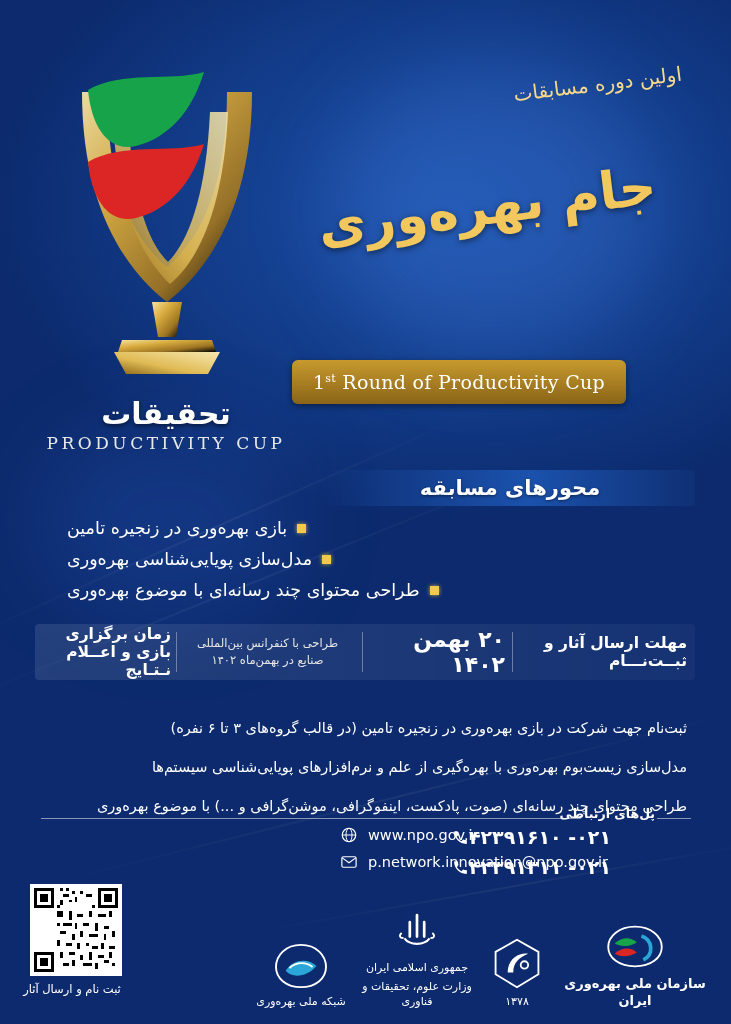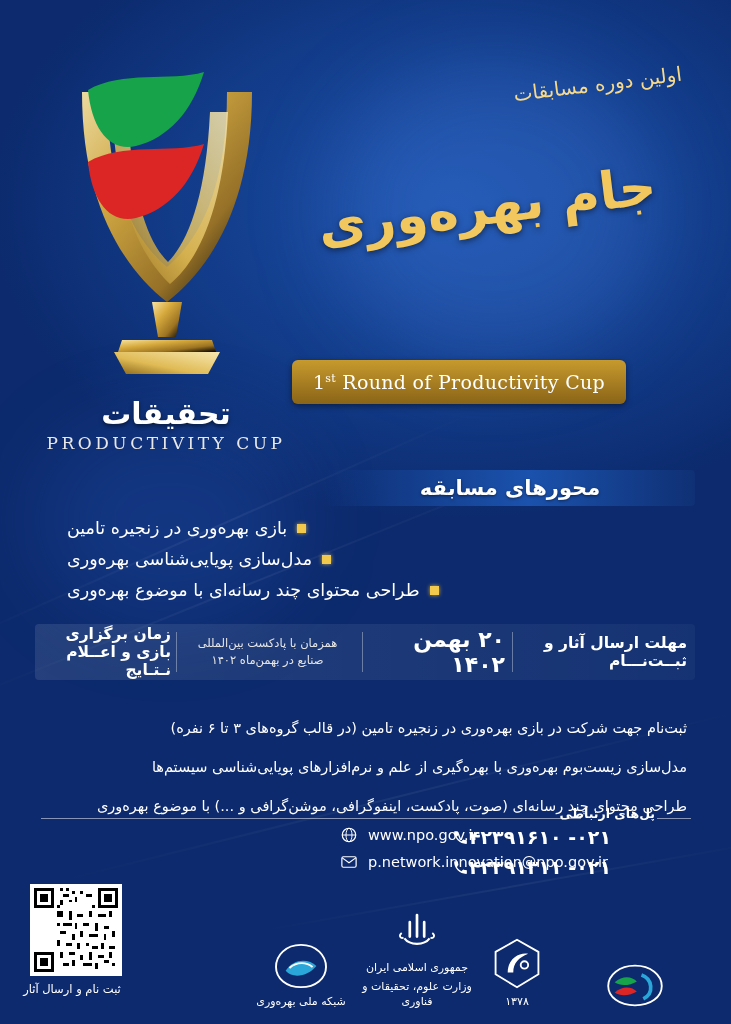--- a/index.html
+++ b/index.html
@@ -218,21 +218,21 @@
   <div class="strip">
     <div class="strip-cell" style="right:8px;width:170px;">
       <div class="strip-title">مهلت ارسال آثار و ثبــت‌نـــام</div>
     </div>
     <div class="strip-sep" style="right:182px;"></div>
     <div class="strip-cell" style="right:190px;width:140px;">
       <div class="strip-big">۲۰ بهمن ۱۴۰۲</div>
     </div>
     <div class="strip-sep" style="right:332px;"></div>
     <div class="strip-cell" style="right:340px;width:175px;">
-      <div class="strip-sub">همزمان با پادکست بین‌المللی</div>
+      <div class="strip-sub">طراحی با کنفرانس بین‌المللی</div>
       <div class="strip-sub">صنایع در بهمن‌ماه ۱۴۰۲</div>
     </div>
     <div class="strip-sep" style="right:518px;"></div>
     <div class="strip-cell" style="right:524px;width:132px;">
       <div class="strip-title">زمان برگزاری بازی و اعــلام نـتـایج</div>
     </div>
   </div>
 
   <div class="paras">
     <div class="para">ثبت‌نام جهت شرکت در بازی بهره‌وری در زنجیره تامین (در قالب گروه‌های ۳ تا ۶ نفره)</div>
@@ -392,17 +392,18 @@
 
     <div class="flogo" style="left:560px;width:150px;">
       <div class="mark">
         <svg viewBox="0 0 70 52" width="66" height="48">
           <path d="M35 4 C18 4 6 14 6 26 C6 38 18 47 35 47 C52 47 64 38 64 26 C64 14 52 4 35 4 Z" fill="none" stroke="#ffffff" stroke-width="2"></path>
           <path d="M13 22 C22 14 32 16 37 21 C30 25 20 27 13 22 Z" fill="#16a34a"></path>
           <path d="M13 33 C22 25 32 27 37 32 C30 36 20 38 13 33 Z" fill="#dc2626"></path>
           <path d="M42 14 C54 18 56 34 44 40" fill="none" stroke="#2aa7d8" stroke-width="4"></path>
         </svg>
       </div>
+      <div class="cap big">سازمان ملی بهره‌وری ایران</div>
     </div>
 
   </div>
 
 </div>
 
 </body></html>

